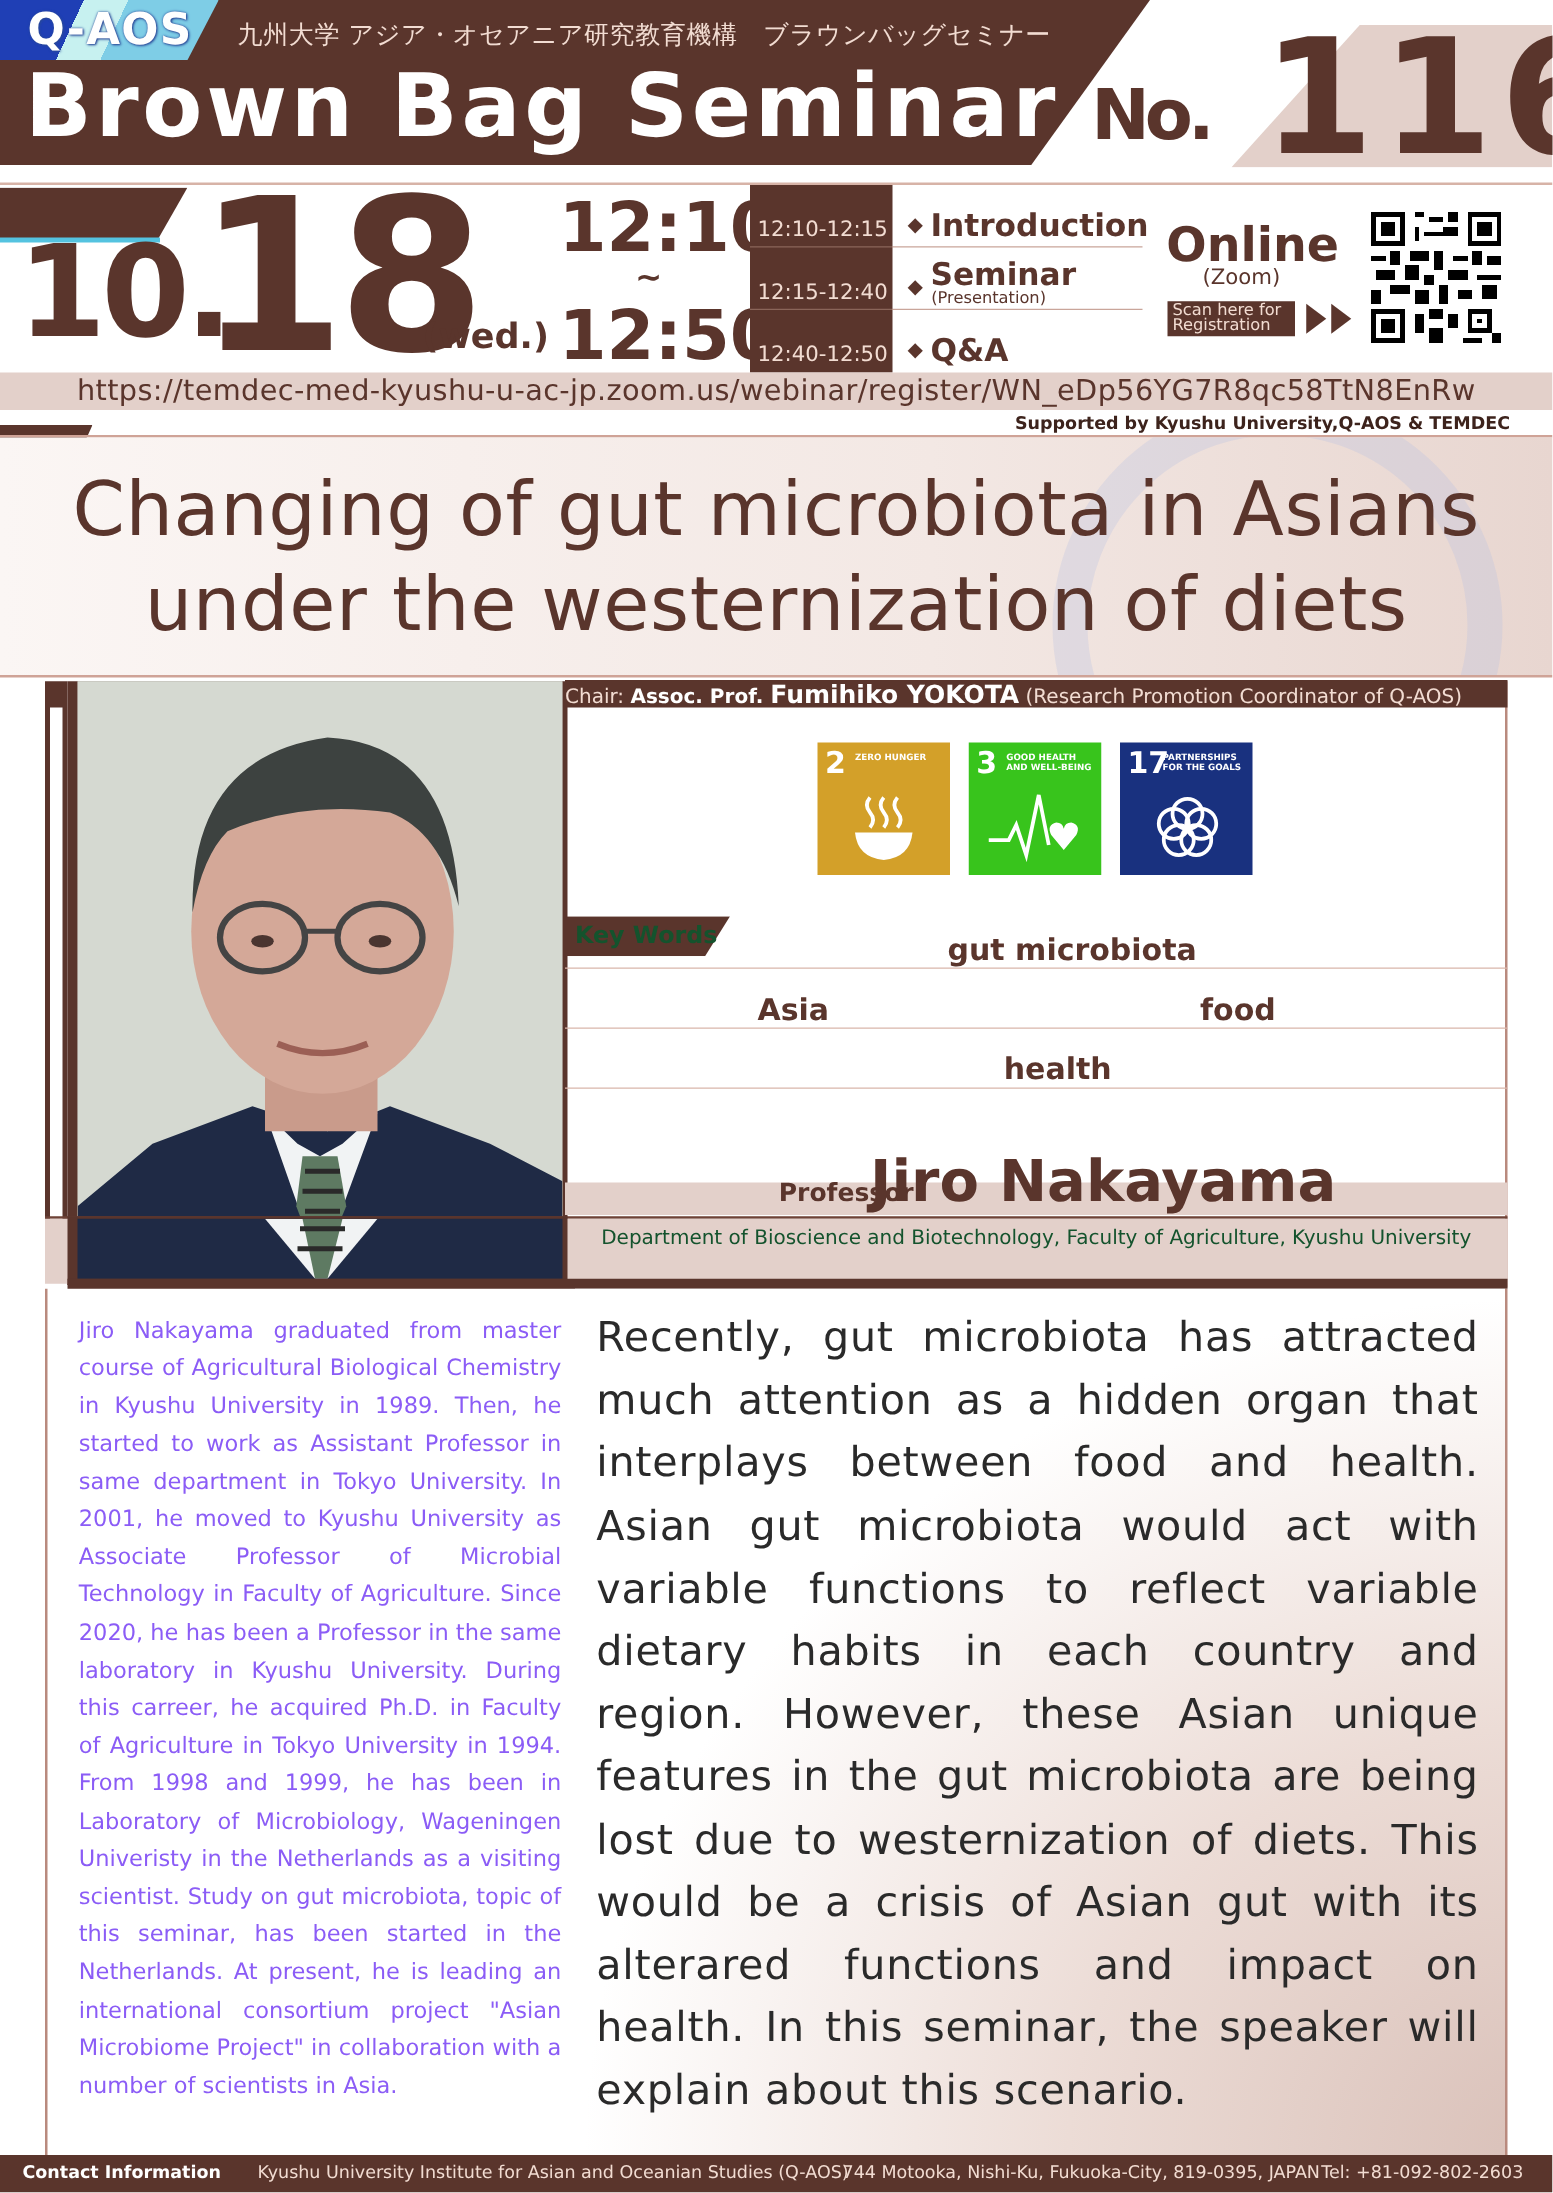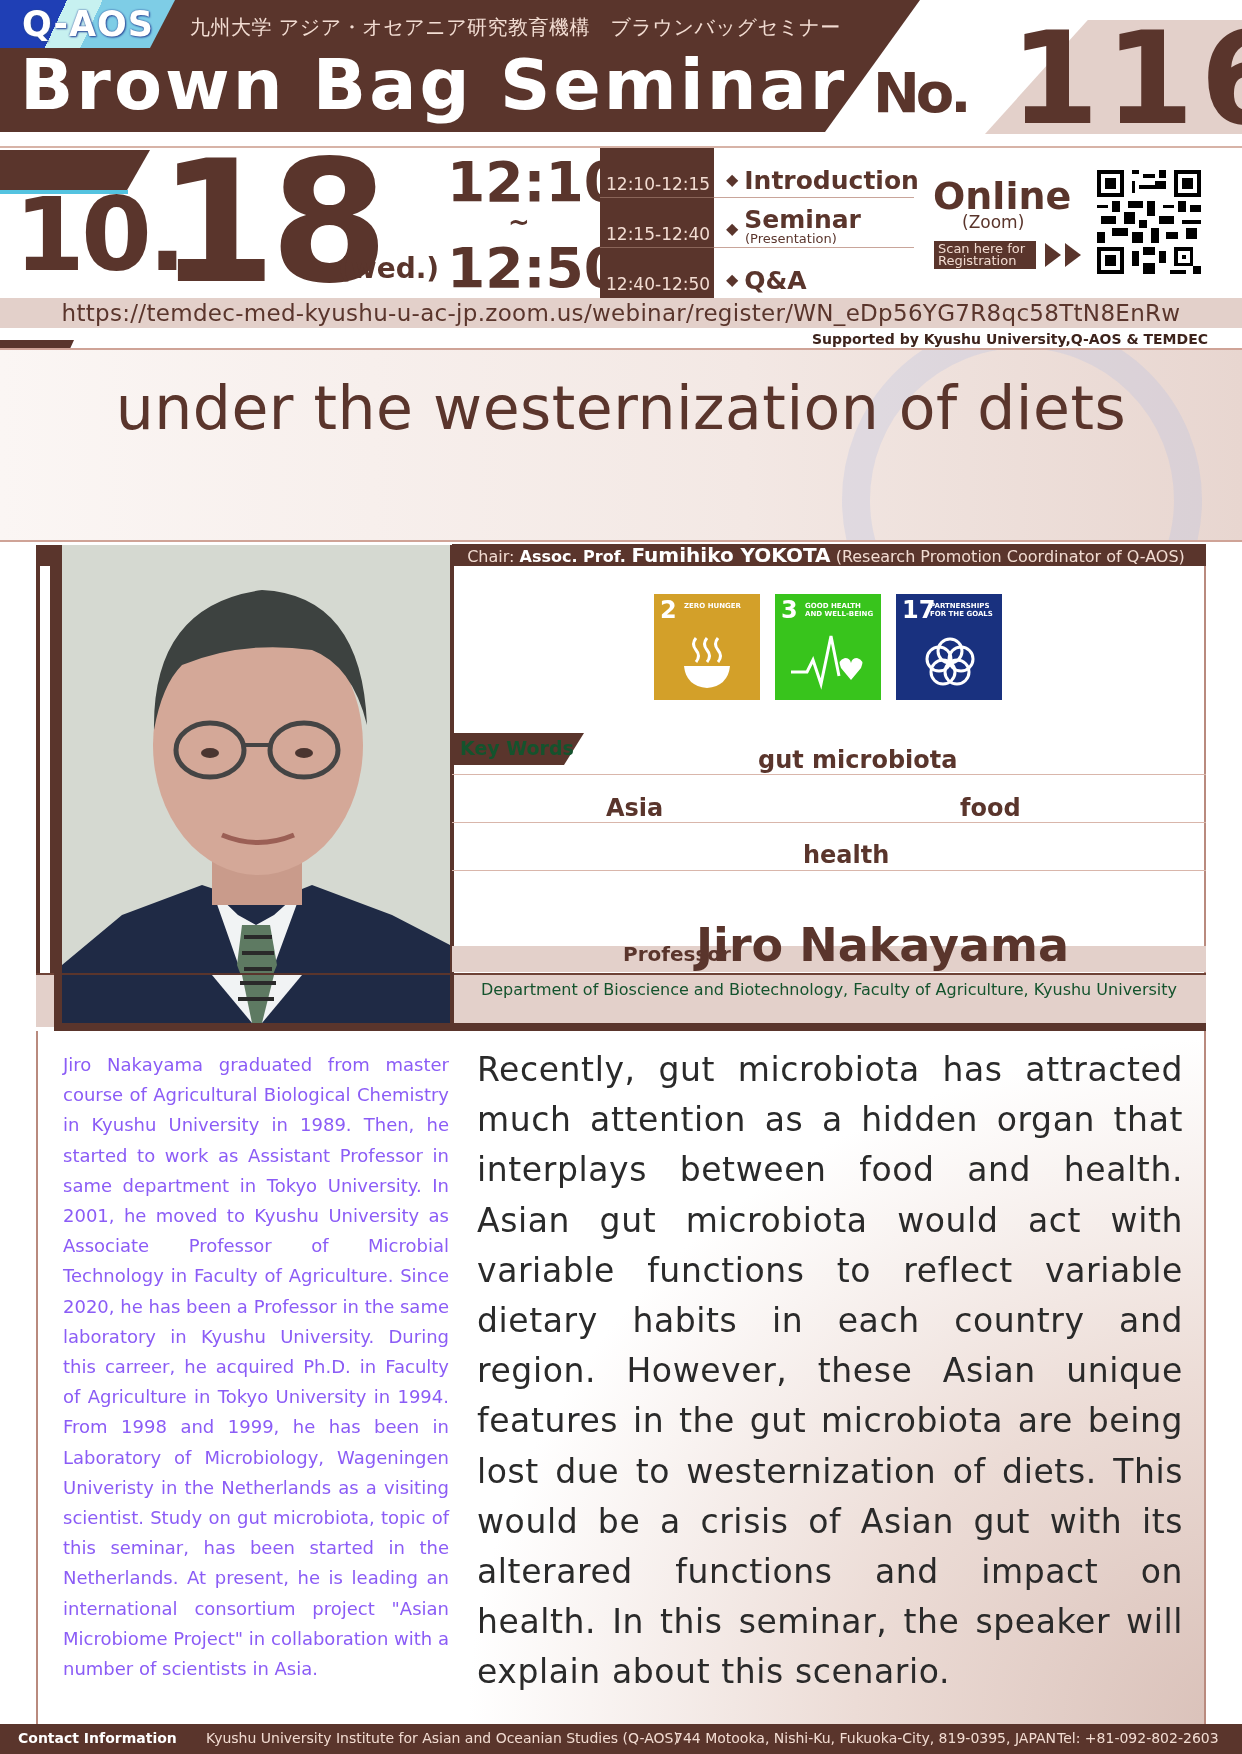--- a/index.html
+++ b/index.html
@@ -68,21 +68,21 @@
 
   
   .frame-outer { left:36px; top:545px; width:1170px; height:485px; border-right:2px solid #b98a7e; }
   .frame-left-bar { left:36px; top:545px; width:18px; height:480px; background:#5a352c; }
   .frame-left-inner { left:40px; top:566px; width:10px; height:410px; background:#fff; }
   .photo-frame { left:54px; top:545px; width:400px; height:483px; background:#5a352c; }
   .photo { left:62px; top:545px; width:388px; height:478px; overflow:hidden;
            background: linear-gradient(180deg,#d8dcd5 0%, #d1d6ce 70%, #c8c0b0 100%); }
 
   .chair-bar { left:452px; top:544px; width:754px; height:22px; background:#5a352c; }
-  .chair-text { left:452px; top:544px; width:748px; text-align:center; color:#f2dcd2; font-size:16px; line-height:22px; white-space:nowrap; }
+  .chair-text { left:452px; top:544px; width:748px; text-align:left; color:#f2dcd2; font-size:16px; line-height:22px; white-space:nowrap; }
   .chair-text b { color:#fff; }
 
   .sdg { position:absolute; top:594px; width:106px; height:106px; }
   .sdg-num { position:absolute; left:6px; top:2px; font: bold 24px "DejaVu Sans", sans-serif; color:#fff; }
   .sdg-lbl { position:absolute; left:30px; top:8px; font: bold 7px "DejaVu Sans", sans-serif; color:#fff; line-height:8px; }
 
   .kw-tab { left:452px; top:733px; width:132px; height:32px; background:#5a352c;
             clip-path: polygon(0 0,132px 0,112px 32px,0 32px); }
   .kw-tab-text { left:460px; top:737px; font: bold 19px "DejaVu Sans", sans-serif; color:#14532d; }
   .kw-line { position:absolute; left:452px; width:754px; height:1px; background:#d9b6ab; }
@@ -206,20 +206,21 @@
 <div class="abs url-band"></div>
 <div class="abs url-text">https://temdec-med-kyushu-u-ac-jp.zoom.us/webinar/register/WN_eDp56YG7R8qc58TtN8EnRw</div>
 <div class="abs support-tab"></div>
 <div class="abs support-rule"></div>
 <div class="abs support">Supported by Kyushu University,Q-AOS &amp; TEMDEC</div>
 
 <div class="abs title-band">
   <div class="abs title-watermark"></div>
 </div>
 <div class="abs title-text">
+  <div>Changing of gut microbiota in Asians</div>
   <div>under the westernization of diets</div>
 </div>
 <div class="abs title-rule"></div>
 
 <div class="abs frame-outer"></div>
 <div class="abs frame-left-bar"></div>
 <div class="abs frame-left-inner"></div>
 <div class="abs photo-frame"></div>
 <div class="abs photo">
   <svg width="388" height="478" viewBox="0 0 388 478">

